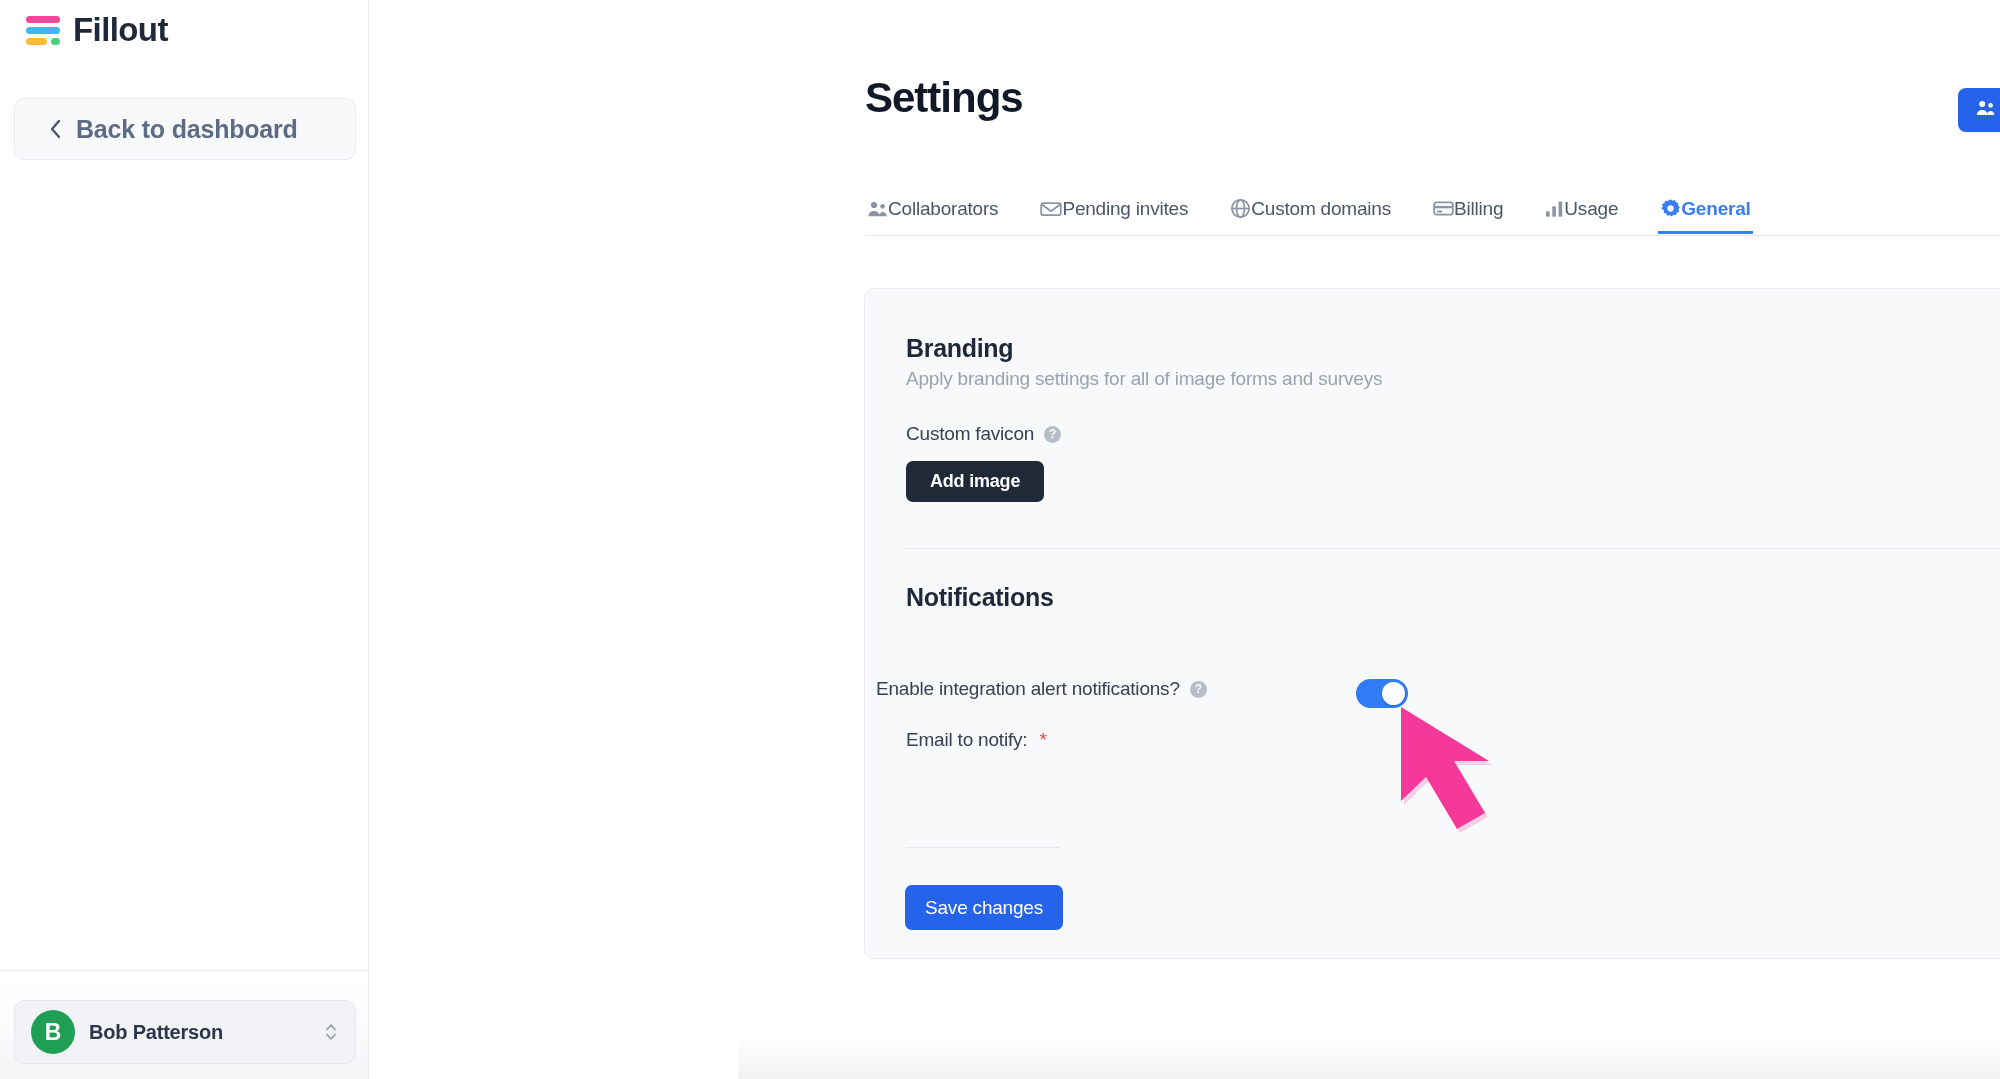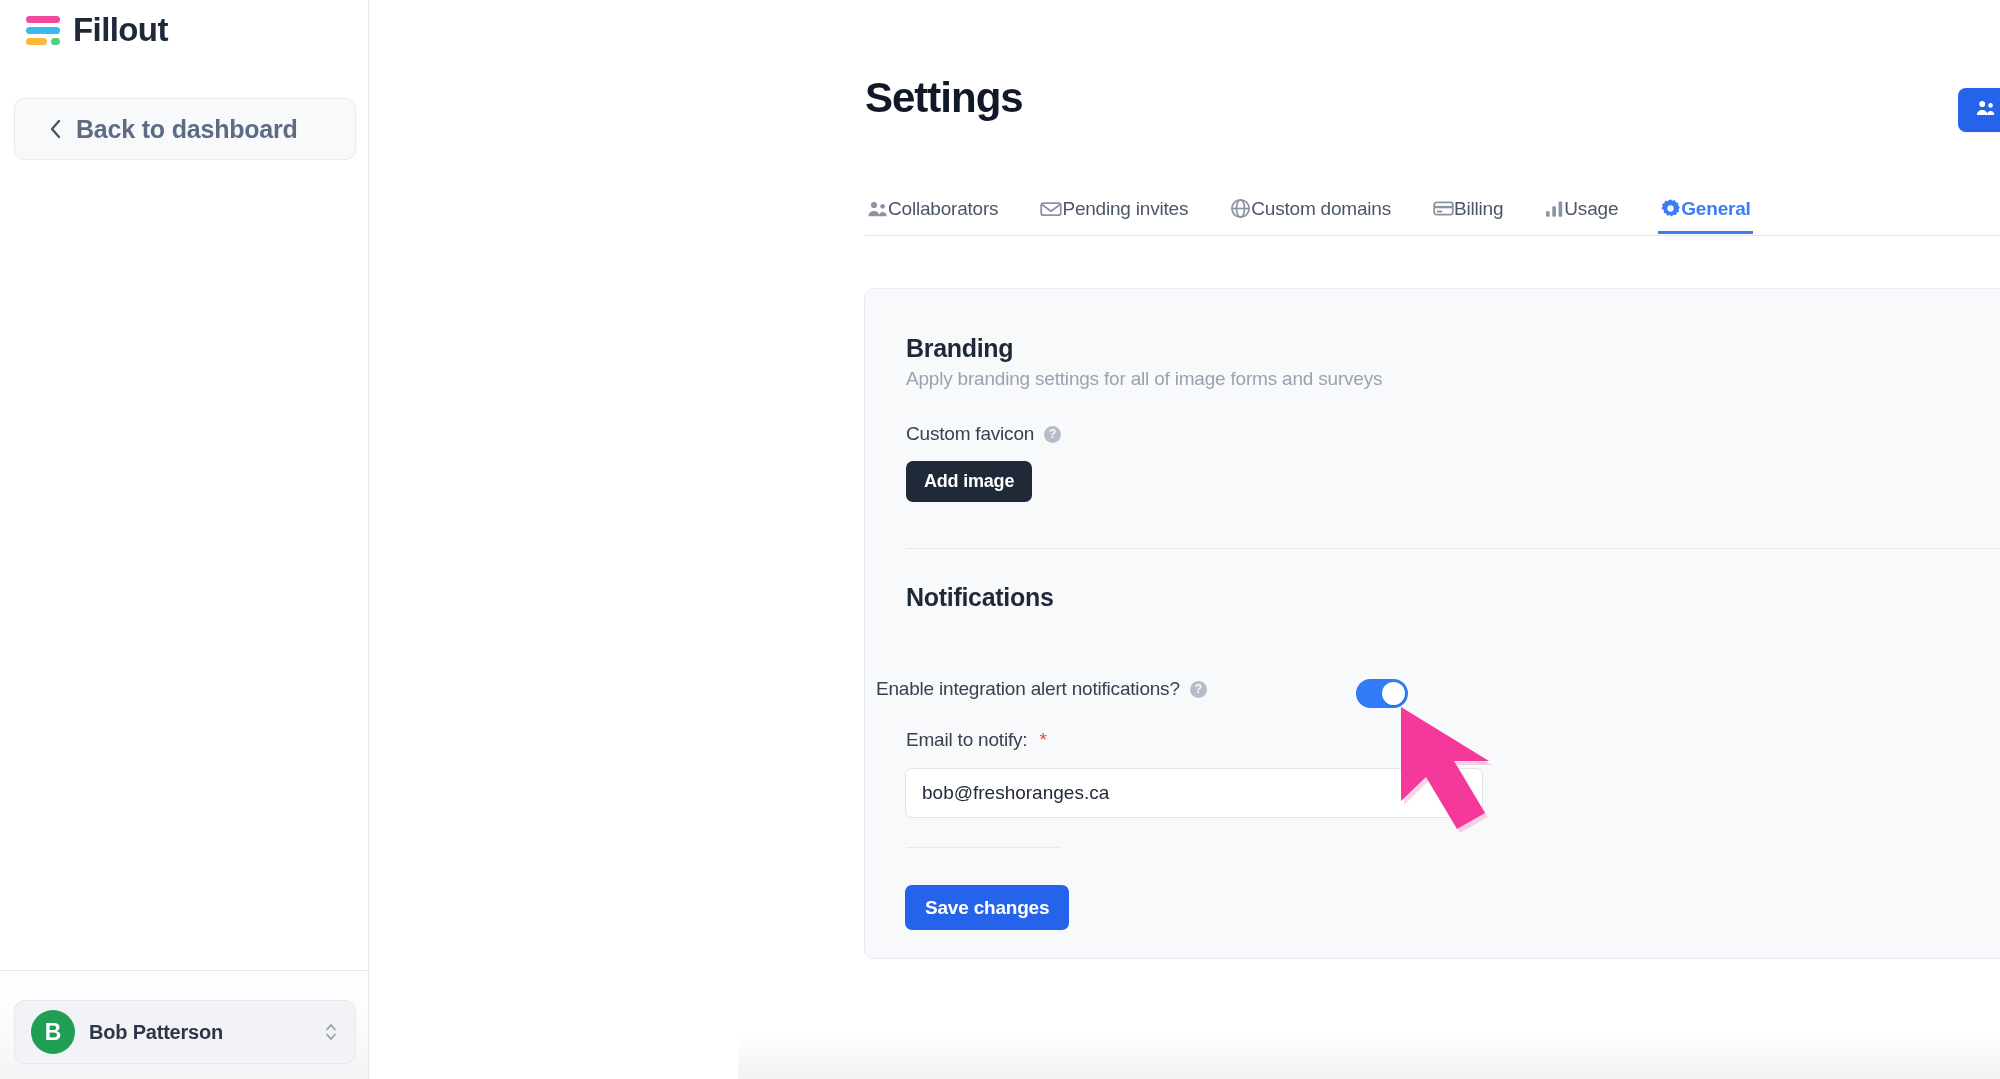--- a/index.html
+++ b/index.html
@@ -152,21 +152,21 @@
     width: 17px; height: 17px; border-radius: 50%;
     background: #b7bdc8; color: #f8f9fb;
     font-size: 12px; font-weight: 700;
     display: inline-flex; align-items: center; justify-content: center;
     cursor: pointer; line-height: 1;
   }
   .req-star { color: #ef4444; font-size: 19px; margin-left: 2px; }
 
   .dark-btn {
     position: absolute; left: 537px; top: 461px;
-    height: 41px; padding: 0 18px;
+    height: 41px; padding: 0 24px;
     background: #1f2937; color: #ffffff;
     border: none; border-radius: 7px;
     font-size: 18px; font-weight: 700; letter-spacing: -0.2px;
     cursor: pointer;
     font-family: "Liberation Sans", sans-serif;
   }
 
   .divider-full {
     position: absolute; left: 537px; top: 548px; width: 1242px; height: 1px;
     background: #e6e8ec;
@@ -198,21 +198,21 @@
     font-size: 19px; color: #222b3a;
     font-family: "Liberation Sans", sans-serif;
     outline: none;
   }
 
   .save-btn {
     position: absolute; left: 536px; top: 885px;
     height: 45px; padding: 0 20px;
     background: #2563eb; color: #ffffff;
     border: none; border-radius: 7px;
-    font-size: 19px; font-weight: 700; letter-spacing: -0.2px;
+    font-size: 19px; font-weight: 400; letter-spacing: -0.2px;
     cursor: pointer;
     font-family: "Liberation Sans", sans-serif;
   }
 
   
   .bottom-fade {
     position: absolute; left: 369px; bottom: 0; width: 1631px; height: 44px;
     background: linear-gradient(180deg, rgba(255,255,255,0) 0%, #f1f2f4 100%);
     pointer-events: none;
   }
@@ -378,21 +378,20 @@
 
     <button class="toggle">
       <span class="knob"></span>
     </button>
 
     <div class="field-label" style="left:537px; top:729px;">
       <span>Email to notify:</span>
       <span class="req-star">*</span>
     </div>
 
-    <input class="email-input" type="text" value="bob@freshoranges.ca" style="">
 
     <div class="divider-short"></div>
 
     <button class="save-btn">Save changes</button>
 
     <div class="bottom-fade"></div>
 
     <div class="pointer">
       <svg width="170" height="185" viewBox="0 0 170 185" fill="none">
         <g transform="translate(3,4)">

